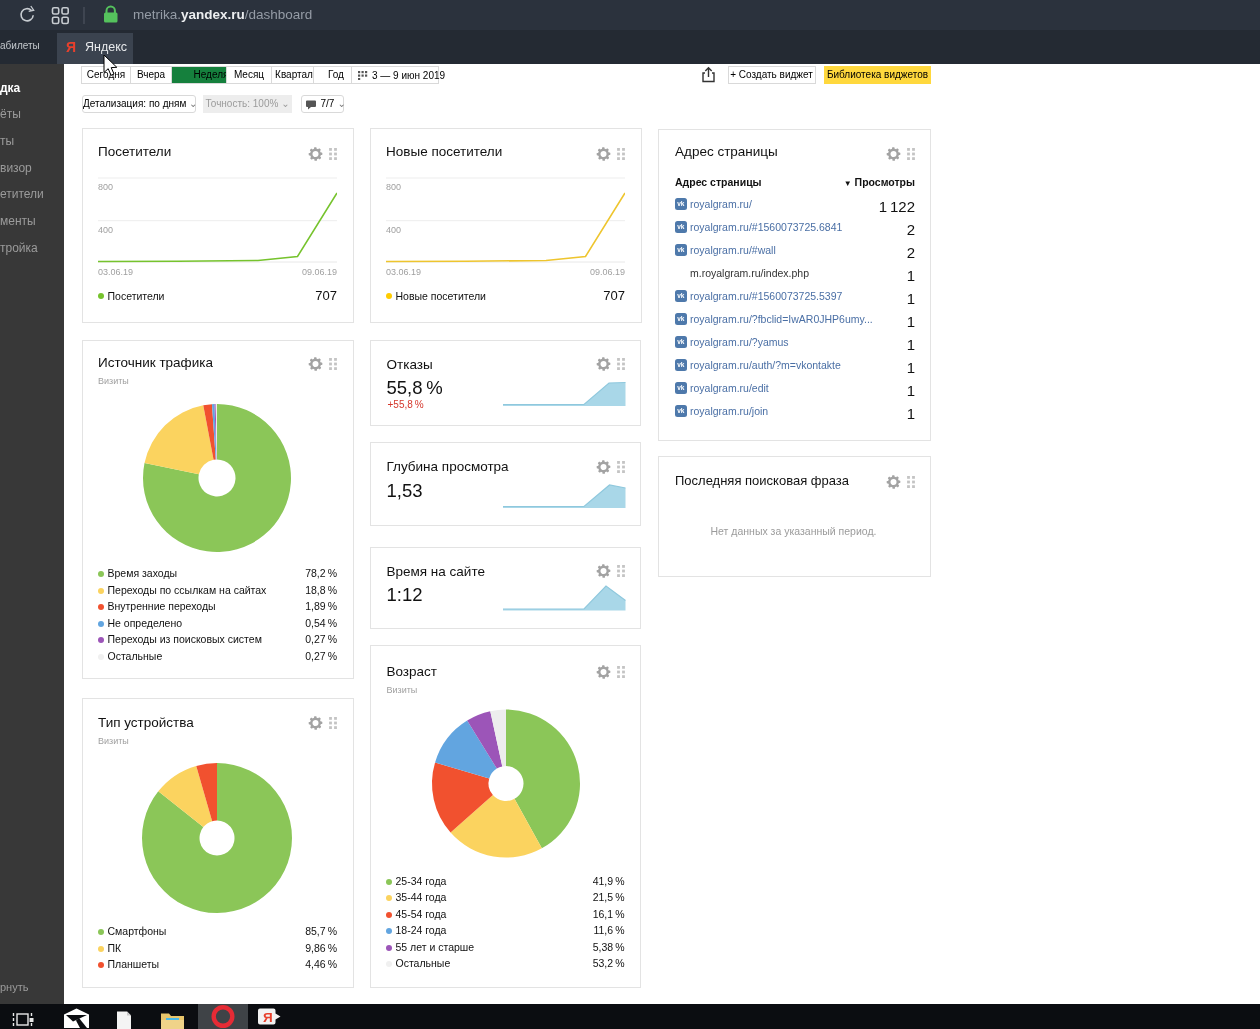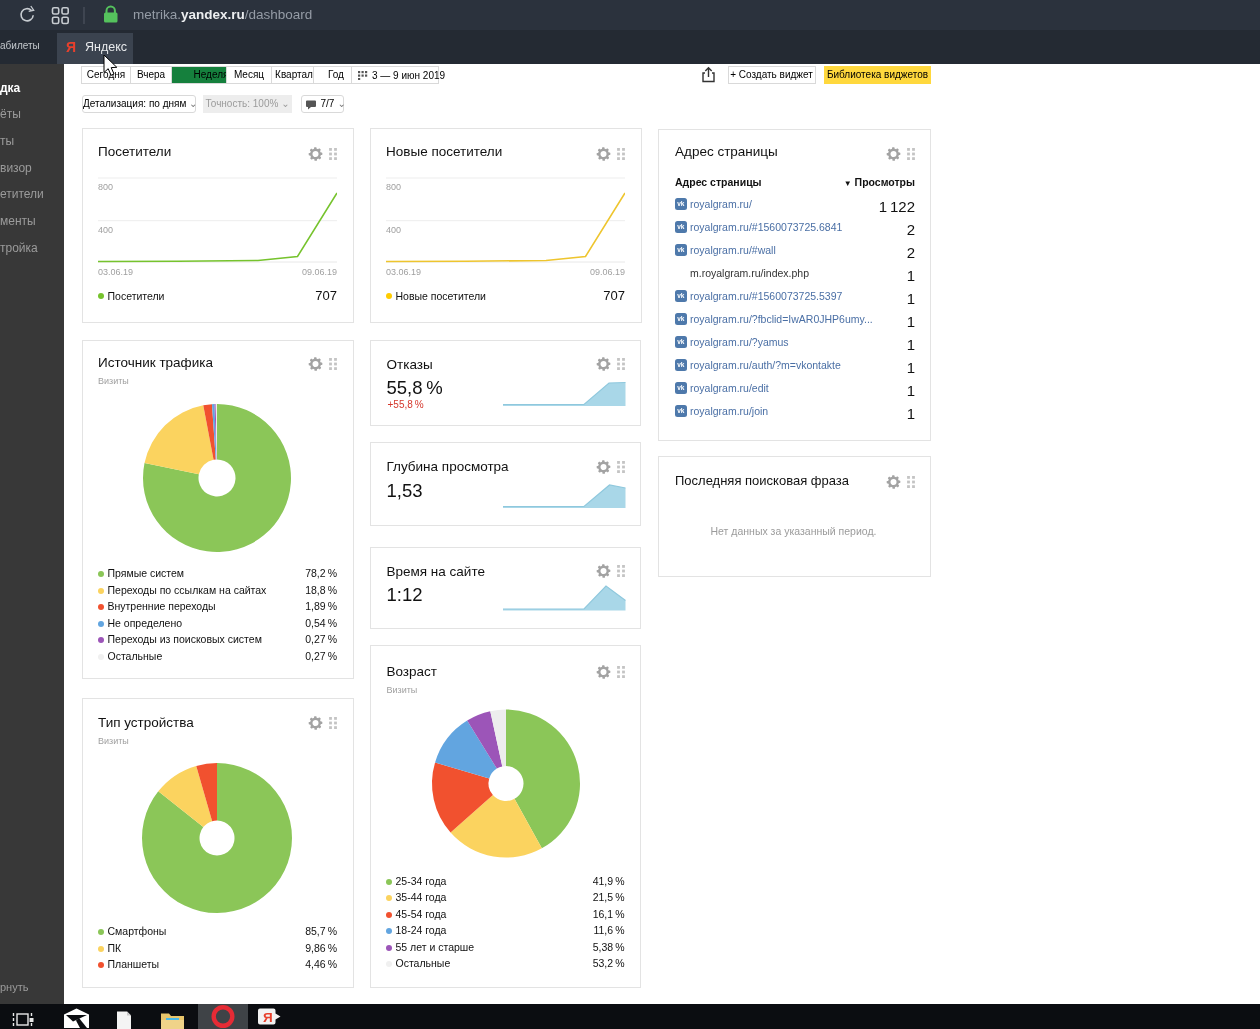--- a/index.html
+++ b/index.html
@@ -225,21 +225,21 @@
     <rect x="9.05" y="3.2" width="2.5" height="3.1" rx="0.6" fill="#a3a3a3" transform="rotate(270 10.5 10)"></rect>
     <rect x="9.05" y="3.2" width="2.5" height="3.1" rx="0.6" fill="#a3a3a3" transform="rotate(315 10.5 10)"></rect>
     <rect x="24.1" y="4.0" width="2.8" height="2.8" fill="#c4c4c4"></rect>
     <rect x="24.1" y="8.6" width="2.8" height="2.8" fill="#c4c4c4"></rect>
     <rect x="24.1" y="13.2" width="2.8" height="2.8" fill="#c4c4c4"></rect>
     <rect x="29.1" y="4.0" width="2.8" height="2.8" fill="#c4c4c4"></rect>
     <rect x="29.1" y="8.6" width="2.8" height="2.8" fill="#c4c4c4"></rect>
     <rect x="29.1" y="13.2" width="2.8" height="2.8" fill="#c4c4c4"></rect>
   </svg>
 <div class="ld" style="left:97.5px;top:571.0px;background:#8bc658"></div>
-<div class="ll" style="left:107.5px;top:567.0px">Прямые систем</div>
+<div class="ll" style="left:107.5px;top:567.0px">Время заходы</div>
 <div class="lv" style="left:257px;top:567.0px">78,2 %</div>
 <div class="ld" style="left:97.5px;top:587.5px;background:#fbd35f"></div>
 <div class="ll" style="left:107.5px;top:583.5px">Переходы по ссылкам на сайтах</div>
 <div class="lv" style="left:257px;top:583.5px">18,8 %</div>
 <div class="ld" style="left:97.5px;top:604.0px;background:#f1512f"></div>
 <div class="ll" style="left:107.5px;top:600.0px">Внутренние переходы</div>
 <div class="lv" style="left:257px;top:600.0px">1,89 %</div>
 <div class="ld" style="left:97.5px;top:620.5px;background:#62a5e0"></div>
 <div class="ll" style="left:107.5px;top:616.5px">Не определено</div>
 <div class="lv" style="left:257px;top:616.5px">0,54 %</div>

